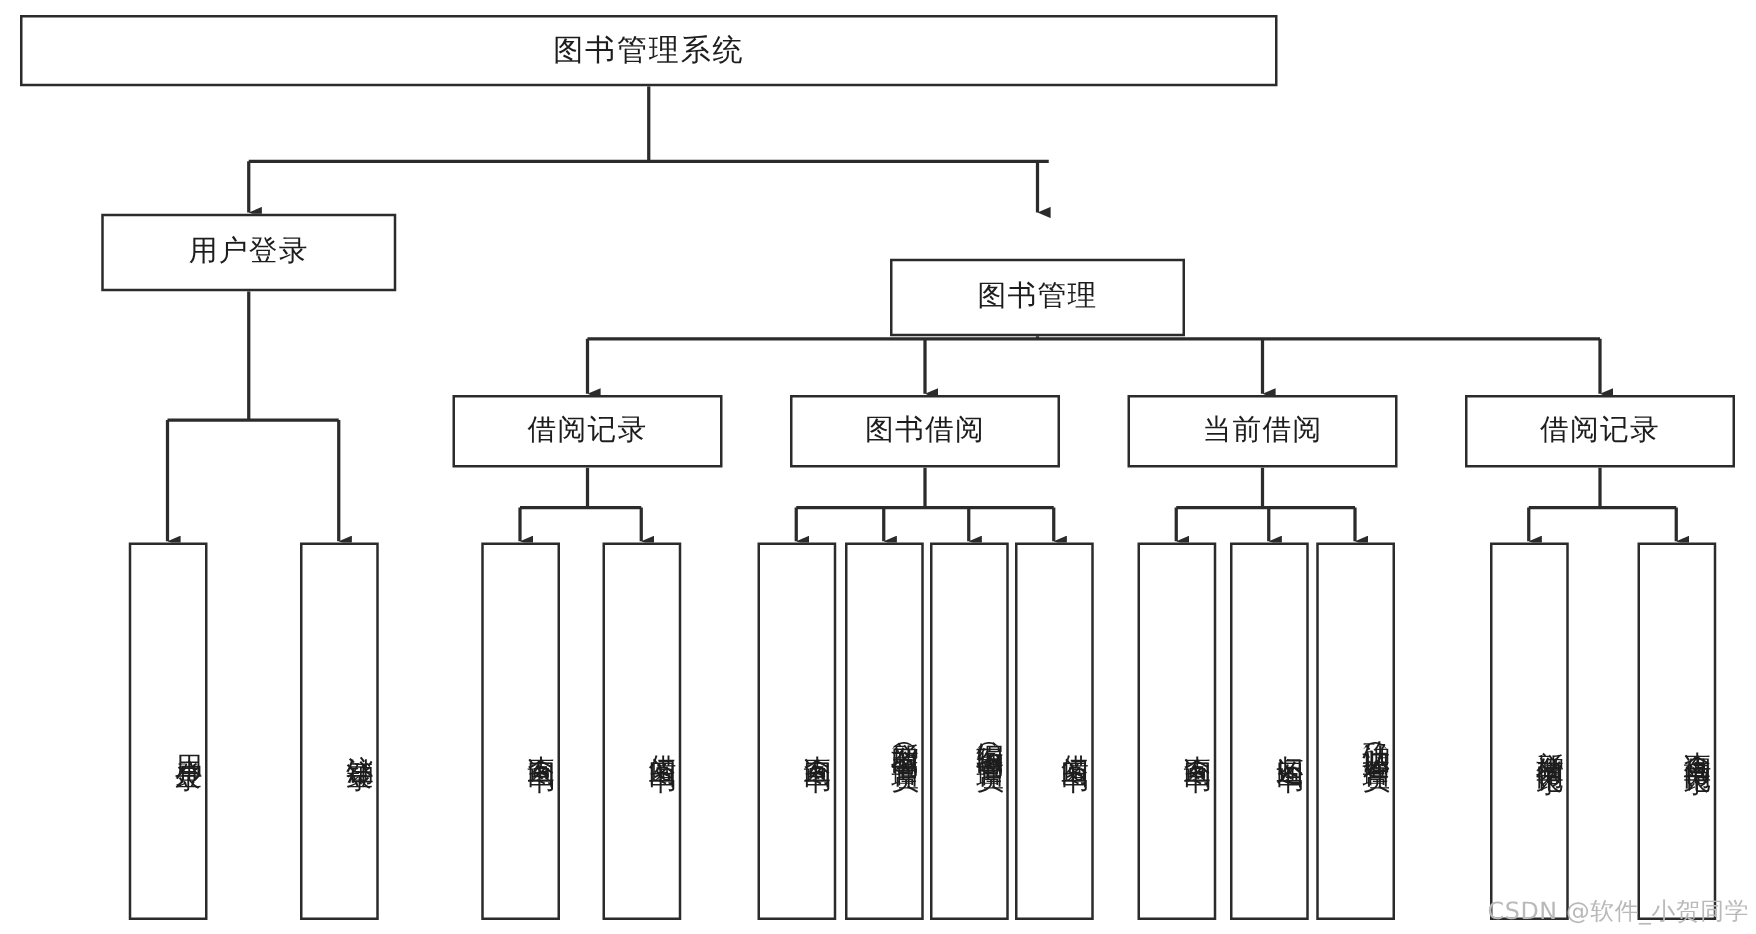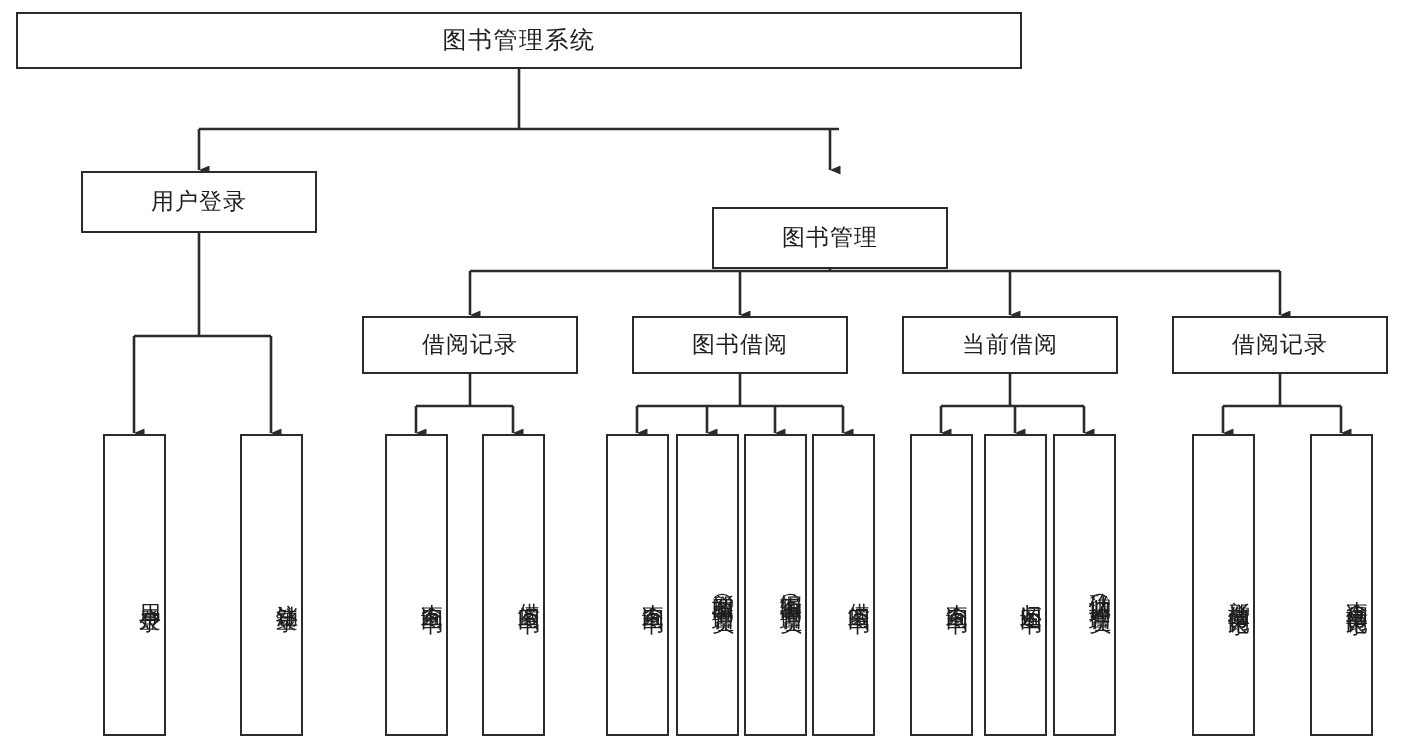--- a/index.html
+++ b/index.html
@@ -154,14 +154,15 @@
   <div class="node node-v lvl-long" style="left:744px; top:434px; width:63px; height:302px;">编辑图书（管理员）</div>
   <div class="node node-v" style="left:812px; top:434px; width:63px; height:302px;">借阅图书</div>
 
   <div class="node node-v" style="left:910px; top:434px; width:63px; height:302px;">查询图书</div>
   <div class="node node-v" style="left:984px; top:434px; width:63px; height:302px;">归还图书</div>
   <div class="node node-v lvl-long" style="left:1053px; top:434px; width:63px; height:302px;">确认归还（管理员）</div>
 
   <div class="node node-v" style="left:1192px; top:434px; width:63px; height:302px;">新增借阅记录</div>
   <div class="node node-v" style="left:1310px; top:434px; width:63px; height:302px;">查询借阅记录</div>
 
+  <div class="watermark" style="left:1190px; top:716px;">CSDN @软件_小贺同学</div>
 
 </div>
 
 </body></html>

